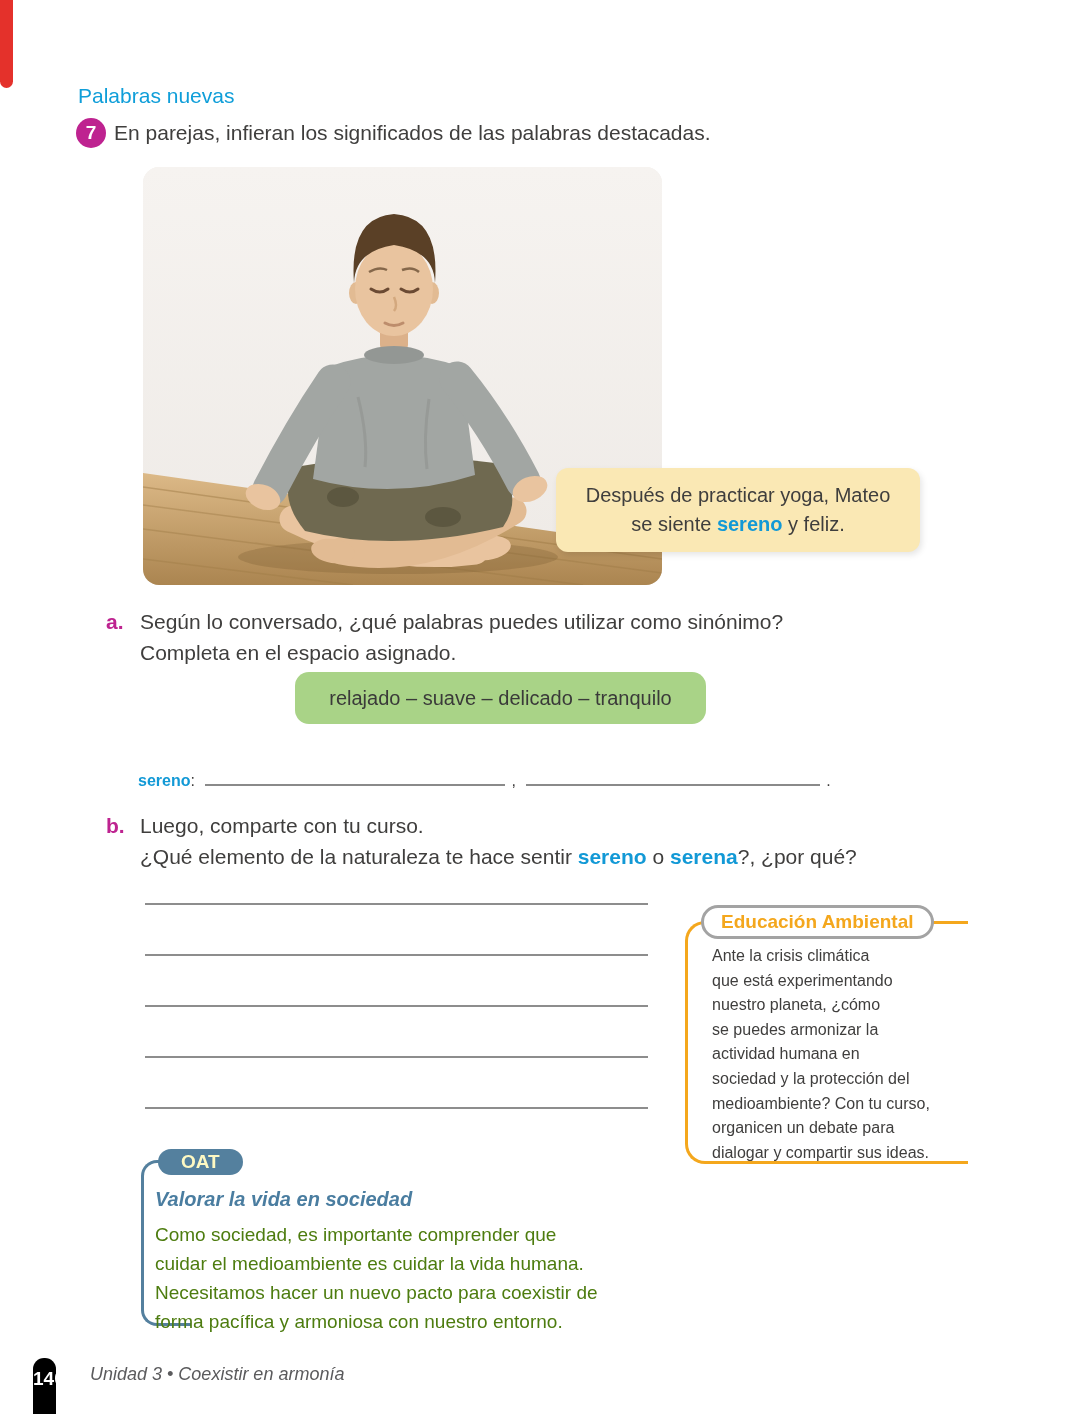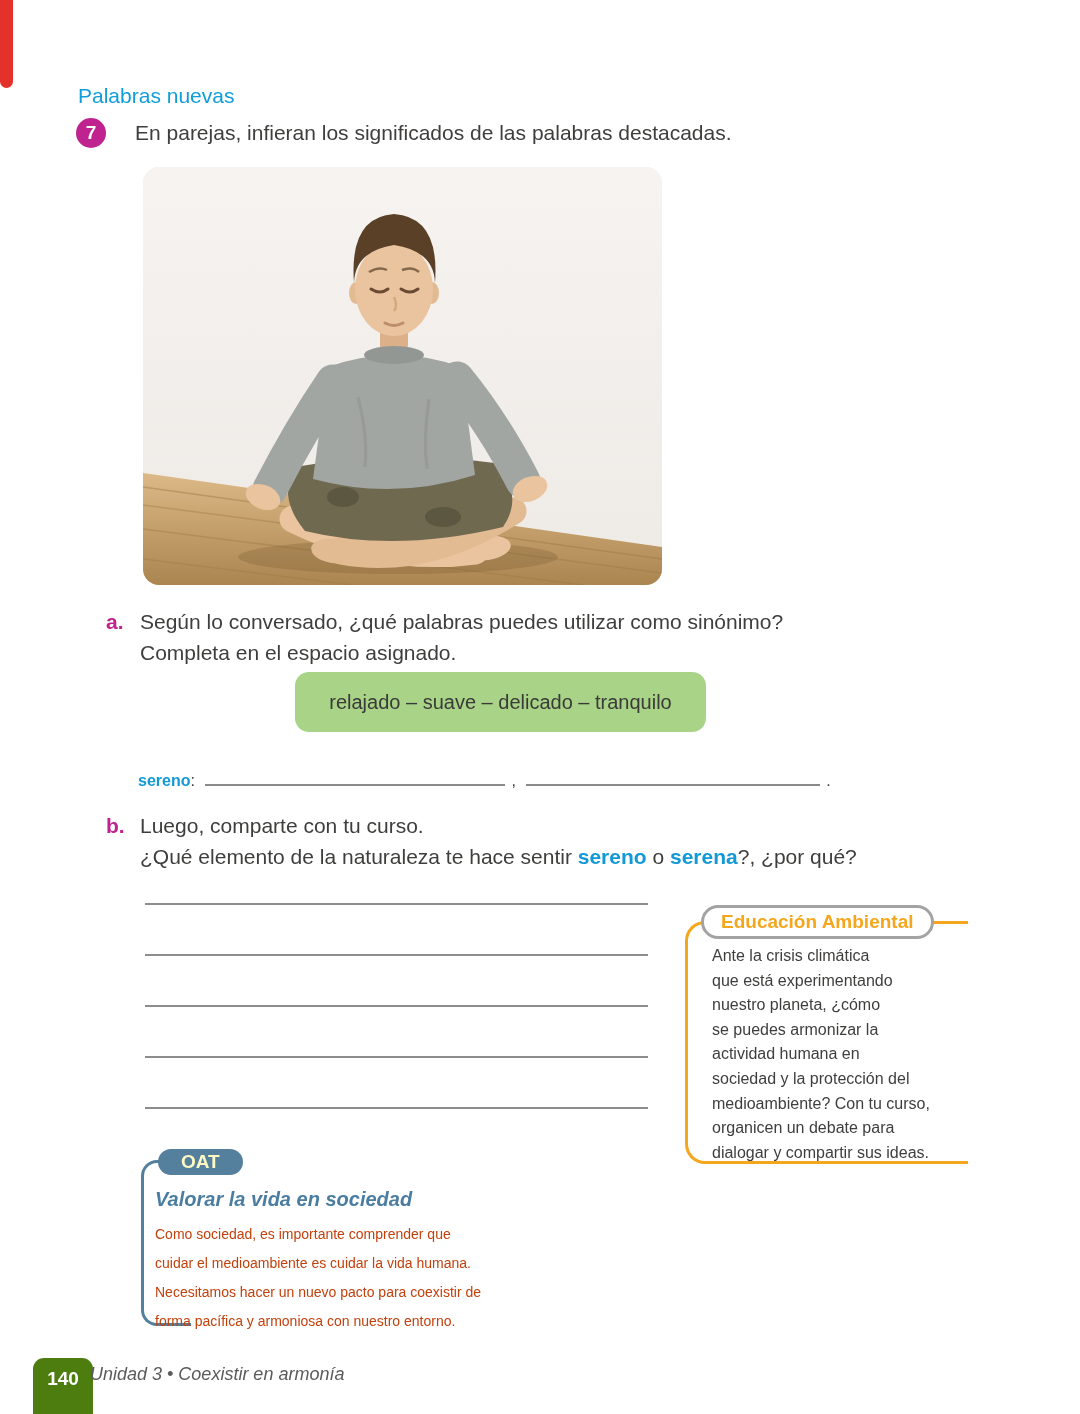--- a/index.html
+++ b/index.html
@@ -5,52 +5,52 @@
   html,body{margin:0;padding:0;background:#ffffff;}
   .page{
     position:relative;width:1080px;height:1414px;background:#ffffff;
     font-family:"Liberation Sans",sans-serif;color:#3f3e3d;overflow:hidden;
   }
   .edge-tab{position:absolute;left:0;top:0;width:13px;height:88px;background:#e4312b;border-radius:0 0 7px 7px;}
   .heading{position:absolute;left:78px;top:84px;font-size:21px;font-weight:normal;color:#0f9ed9;}
   .activity-row{position:absolute;left:76px;top:118px;display:flex;align-items:flex-start;}
   .num-badge{width:30px;height:30px;border-radius:50%;background:#be2390;color:#fff;font-weight:bold;
     font-size:19px;display:flex;align-items:center;justify-content:center;flex:0 0 auto;}
-  .activity-text{margin-left:29px;font-size:21px;line-height:30px;}
+  .activity-text{margin-left:8px;font-size:21px;line-height:30px;}
   .photo{position:absolute;left:143px;top:167px;width:519px;height:418px;border-radius:16px;overflow:hidden;background:#f2efec;}
   .bubble{position:absolute;left:556px;top:468px;width:364px;box-sizing:border-box;background:#fae8b4;
     border-radius:12px;padding:13px 18px;text-align:center;font-size:20px;line-height:29px;z-index:6;
     box-shadow:2px 3px 6px rgba(0,0,0,.10);}
   .hl{color:#1299d6;font-weight:bold;}
   .item{position:absolute;display:flex;align-items:flex-start;}
   .item-a{left:106px;top:606px;}
   .item-b{left:106px;top:810px;}
   .marker{font-weight:bold;color:#be2390;font-size:21px;line-height:31px;width:34px;flex:0 0 auto;}
   .item-text{font-size:21px;line-height:31px;}
   .preline{white-space:pre-line;}
-  .green-box{position:absolute;left:295px;top:672px;width:411px;height:60px;background:#a9d387;border-radius:14px;
+  .green-box{position:absolute;left:295px;top:672px;width:411px;height:52px;background:#a9d387;border-radius:14px;
     display:flex;align-items:center;justify-content:center;font-size:20px;color:#3a3a39;}
   .sereno-row{position:absolute;left:138px;top:764px;font-size:16px;}
   .sereno-row .lbl{color:#1299d6;font-weight:bold;}
   .blank{display:inline-block;border-bottom:2px solid #8a8a8a;height:20px;vertical-align:baseline;margin:0 6px;}
   .blank1{width:300px;}
   .blank2{width:294px;}
   .write-line{position:absolute;left:145px;width:503px;height:0;border-bottom:2px solid #8d8d8d;}
   .ea-box{position:absolute;left:685px;top:921px;width:283px;height:243px;box-sizing:border-box;
     border:3px solid #f4a71d;border-right:none;border-radius:20px 0 0 20px;}
   .ea-pill{position:absolute;left:13px;top:-19px;background:#ffffff;border:3px solid #a3a3a3;border-radius:18px;
     padding:3px 17px;color:#f4a71d;font-weight:bold;font-size:19px;white-space:nowrap;z-index:2;}
   .ea-body{padding:20px 4px 0 24px;font-size:16px;line-height:24.6px;color:#3f3e3d;}
   .oat-bracket{position:absolute;left:141px;top:1160px;width:50px;height:166px;box-sizing:border-box;
     border:3px solid #54809e;border-right:none;border-radius:16px 0 0 16px;}
   .oat-pill{position:absolute;left:158px;top:1149px;background:#54809e;color:#fef9c3;font-weight:bold;font-size:19px;
     padding:2px 23px;border-radius:17px;z-index:2;}
   .oat-title{position:absolute;left:155px;top:1188px;font-size:20px;font-weight:bold;color:#4a7da0;font-style:italic;}
-  .oat-body{position:absolute;left:155px;top:1220px;font-size:14px;line-height:29px;color:#c2410c;}
-  .footer-badge{position:absolute;left:33px;top:1358px;width:60px;height:56px;background:#4d7c0f;
+  .oat-body{position:absolute;left:155px;top:1220px;font-size:19px;line-height:29px;color:#4d7c0f;}
+  .footer-badge{position:absolute;left:33px;top:1358px;width:23px;height:56px;background:#000000;
     border-radius:11px 11px 0 0;color:#fff;font-weight:bold;font-size:19px;text-align:center;box-sizing:border-box;padding-top:10px;}
   .footer-text{position:absolute;left:90px;top:1364px;font-size:18px;color:#5b5b5d;font-style:italic;}
 </style>
 </head>
 <body>
 
 <div class="page">
 
   <div class="edge-tab"></div>
 
@@ -109,20 +109,24 @@
       <path d="M211,116 Q206,50 251,47 Q297,50 292,116 Q291,84 251,78 Q212,84 211,116 Z" fill="#5a4026"></path>
       <path d="M226,105 q10,-6 18,-2" stroke="#5a4026" stroke-width="2.5" fill="none" opacity="0.7"></path>
       <path d="M259,103 q10,-4 17,2" stroke="#5a4026" stroke-width="2.5" fill="none" opacity="0.7"></path>
       <path d="M228,122 q9,6 17,0" stroke="#6b4a33" stroke-width="3" fill="none" stroke-linecap="round"></path>
       <path d="M258,122 q9,6 17,0" stroke="#6b4a33" stroke-width="3" fill="none" stroke-linecap="round"></path>
       <path d="M251,130 q4,9 0,14" stroke="#d3a87e" stroke-width="2.5" fill="none"></path>
       <path d="M242,156 q9,5 18,0" stroke="#bd8d6c" stroke-width="3" fill="none" stroke-linecap="round"></path>
     </svg>
   </div>
 
+  <div class="bubble">
+    <span>Después de practicar yoga, Mateo</span><br>
+    <span>se siente </span><span class="hl">sereno</span><span> y feliz.</span>
+  </div>
 
   <div class="item item-a">
     <div class="marker">a.</div>
     <div class="item-text preline">Según lo conversado, ¿qué palabras puedes utilizar como sinónimo?
 Completa en el espacio asignado.</div>
   </div>
 
   <div class="green-box">relajado – suave – delicado – tranquilo</div>
 
   <div class="sereno-row">

